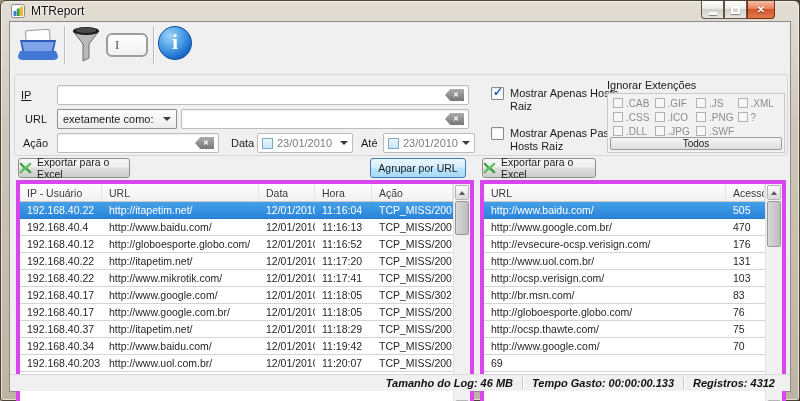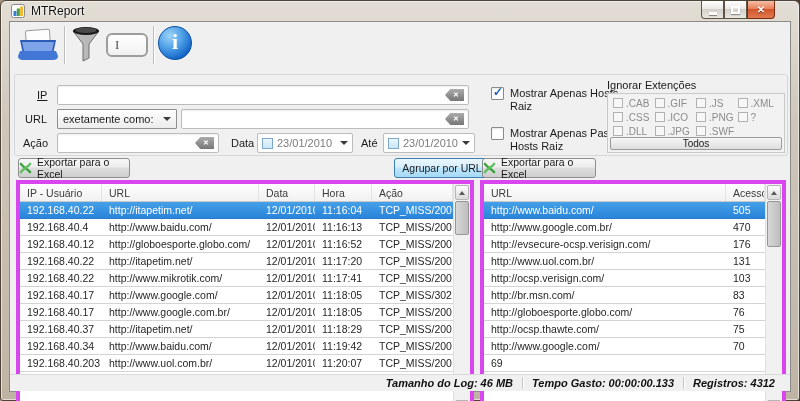--- a/index.html
+++ b/index.html
@@ -71,21 +71,21 @@
   .cb-small{width:10px;height:10px;background:#f7f7f7;border:1px solid #b2b2b2;flex:none;}
   .todos-btn{position:absolute;left:2px;right:2px;bottom:2px;height:13px;border:1px solid #9a9a9a;border-radius:2px;
     background:linear-gradient(180deg,#f6f6f6,#dedede);font-size:10px;color:#222;
     display:flex;align-items:center;justify-content:center;}
   
   .btn{position:absolute;height:20px;border:1px solid #8e8e8e;border-radius:3px;
     background:linear-gradient(180deg,#f7f7f7 0%,#ededed 45%,#dddddd 50%,#cfcfcf 100%);
     display:flex;align-items:center;justify-content:center;gap:5px;font-size:10.5px;color:#1a1a1a;}
   .btn.blue{border-color:#3c7fb1;background:linear-gradient(180deg,#eaf6fd 0%,#d7effc 45%,#bde6fd 50%,#a6d9f4 100%);}
   .btn-export-left{left:8px;top:136px;width:112px;}
-  .btn-group{left:384px;top:136px;width:96px;}
+  .btn-group{left:360px;top:136px;width:96px;}
   .btn-export-right{left:472px;top:136px;width:114px;}
   .xls-icon{width:13px;height:12px;flex:none;}
   
   .table{position:absolute;top:158px;height:240px;background:#fff;border:4px solid #d946ef;}
   .left-table{left:6px;width:458px;}
   .right-table{left:470px;width:306px;}
   .thead{position:relative;height:18px;margin-right:17px;display:grid;
     background:linear-gradient(180deg,#fefefe,#f1f1f1);border-bottom:1px solid #c9c9c9;}
   .th{font-size:10.5px;color:#3a3a3a;display:flex;align-items:center;padding-left:7px;
     border-right:1px solid #e4e4e4;overflow:hidden;white-space:nowrap;}
@@ -152,21 +152,21 @@
           <path d="M3 5 L29 5 L19 18 L19 32 L13 35 L13 18 Z" fill="#b9b9b9" stroke="#6e6e6e"></path>
           <ellipse cx="16" cy="5" rx="13" ry="4" fill="#1a1a1a"></ellipse>
           <ellipse cx="16" cy="4.4" rx="10.5" ry="2.6" fill="#4a4a4a"></ellipse>
         </svg>
         <div class="tb-icon icon-textfield"></div>
         <div class="tb-sep sep2"></div>
         <div class="tb-icon icon-info"></div>
       </div>
 
       <div class="filter-panel">
-        <span class="flabel" style="left:22px;top:14px;text-decoration:underline;">IP</span>
+        <span class="flabel" style="left:6px;top:14px;text-decoration:underline;">IP</span>
         <div class="field" style="left:42px;top:10px;width:412px;height:20px;">
           <span class="clear-btn"></span>
         </div>
 
         <span class="flabel" style="left:10px;top:38px;">URL</span>
         <div class="combo" style="left:42px;top:34px;width:120px;height:20px;">
           <span class="txt">exetamente como:</span>
           <span class="arrow-down"></span>
         </div>
         <div class="field" style="left:166px;top:34px;width:288px;height:20px;">

